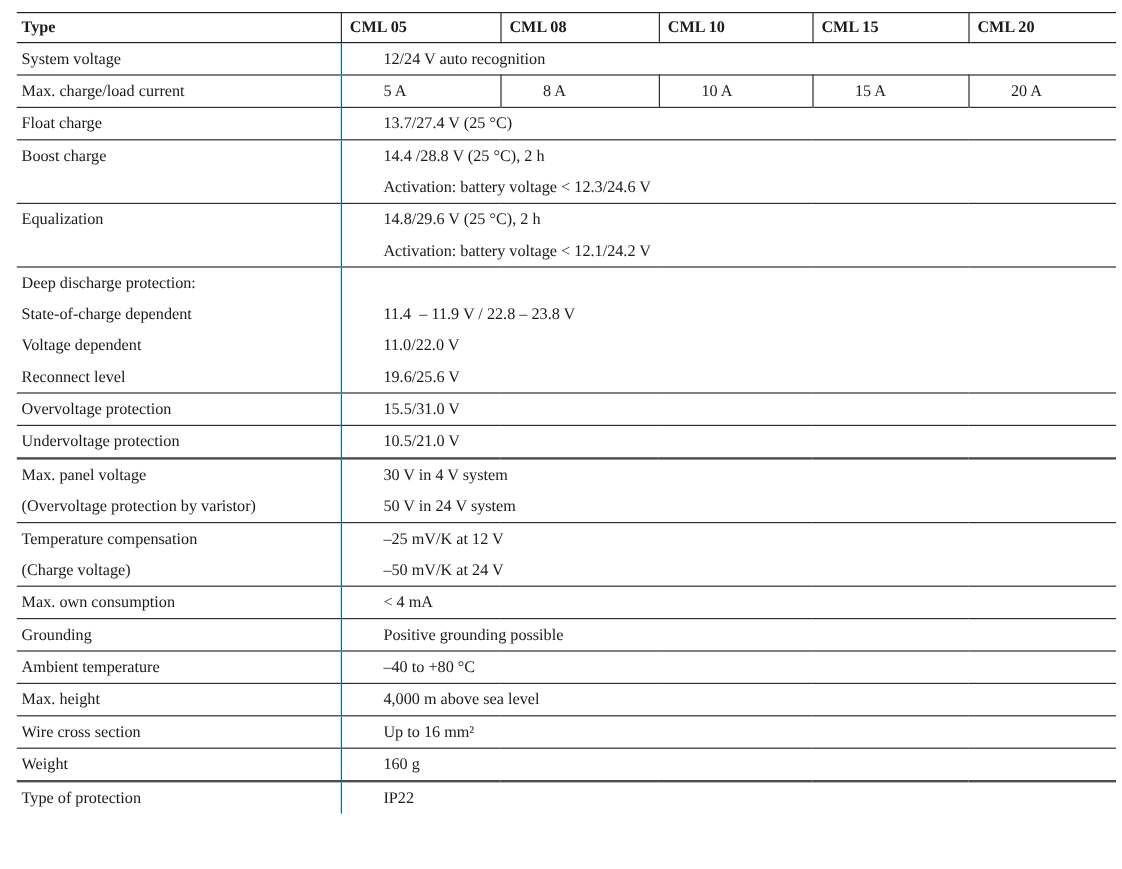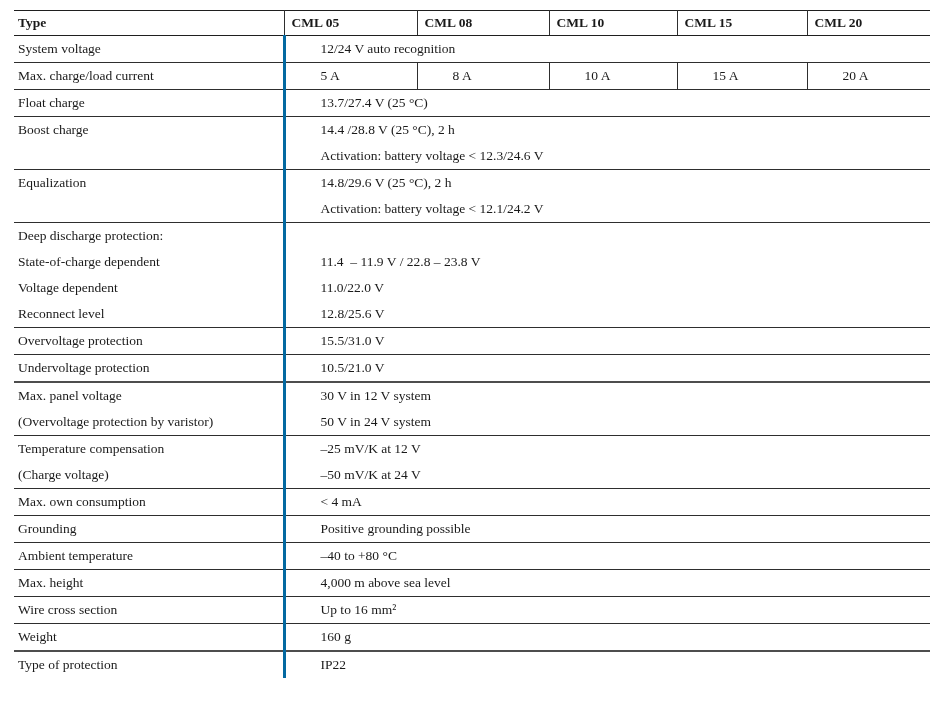--- a/index.html
+++ b/index.html
@@ -45,21 +45,21 @@
   table.spec td {
     padding: 0;
     vertical-align: top;
     border-top: 1px solid #2e2e2e;
     overflow: hidden;
   }
   table.spec tr.thick td {
     border-top: 2px solid #4d4d4d;
   }
   td.label-cell {
-    border-right: 3px solid #0369a1;
+    border-right: 1px solid #0369a1;
   }
   td.label-cell .line {
     padding-left: 4px;
   }
   td.value-cell .line {
     padding-left: 7px;
     margin-left: 28px;
   }
   td.value-cell.divided {
     border-right: 1px solid #2e2e2e;
@@ -152,21 +152,21 @@
           <td class="label-cell">
             <div class="line">Deep discharge protection:</div>
             <div class="line">State-of-charge dependent</div>
             <div class="line">Voltage dependent</div>
             <div class="line">Reconnect level</div>
           </td>
           <td class="value-cell" colspan="5">
             <div class="line">&nbsp;</div>
             <div class="line">11.4  – 11.9 V / 22.8 – 23.8 V</div>
             <div class="line">11.0/22.0 V</div>
-            <div class="line">12.8/25.6 V</div>
+            <div class="line">19.6/25.6 V</div>
           </td>
         </tr>
         <tr>
           <td class="label-cell">
             <div class="line">Overvoltage protection</div>
           </td>
           <td class="value-cell" colspan="5">
             <div class="line">15.5/31.0 V</div>
           </td>
         </tr>
@@ -177,21 +177,21 @@
           <td class="value-cell" colspan="5">
             <div class="line">10.5/21.0 V</div>
           </td>
         </tr>
         <tr class="thick">
           <td class="label-cell">
             <div class="line">Max. panel voltage</div>
             <div class="line">(Overvoltage protection by varistor)</div>
           </td>
           <td class="value-cell" colspan="5">
-            <div class="line">30 V in 12 V system</div>
+            <div class="line">30 V in 4 V system</div>
             <div class="line">50 V in 24 V system</div>
           </td>
         </tr>
         <tr>
           <td class="label-cell">
             <div class="line">Temperature compensation</div>
             <div class="line">(Charge voltage)</div>
           </td>
           <td class="value-cell" colspan="5">
             <div class="line">–25 mV/K at 12 V</div>

